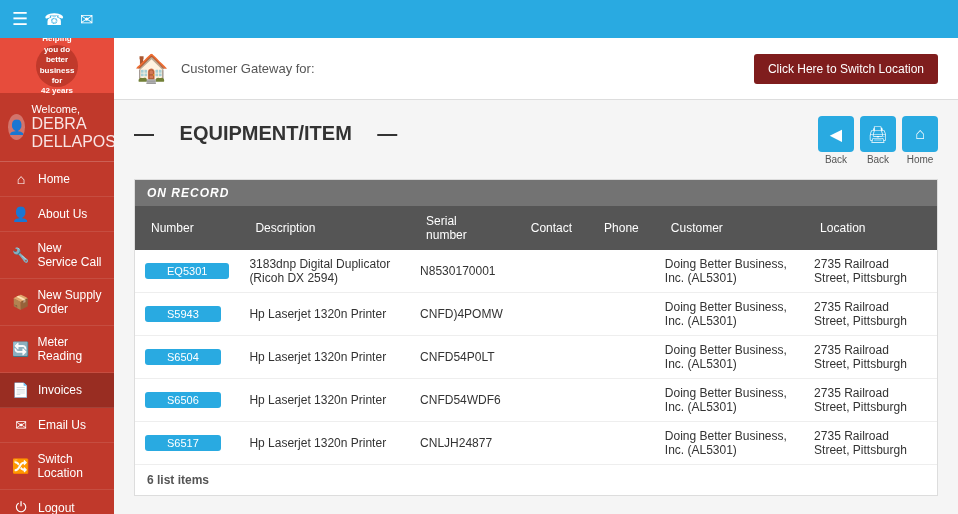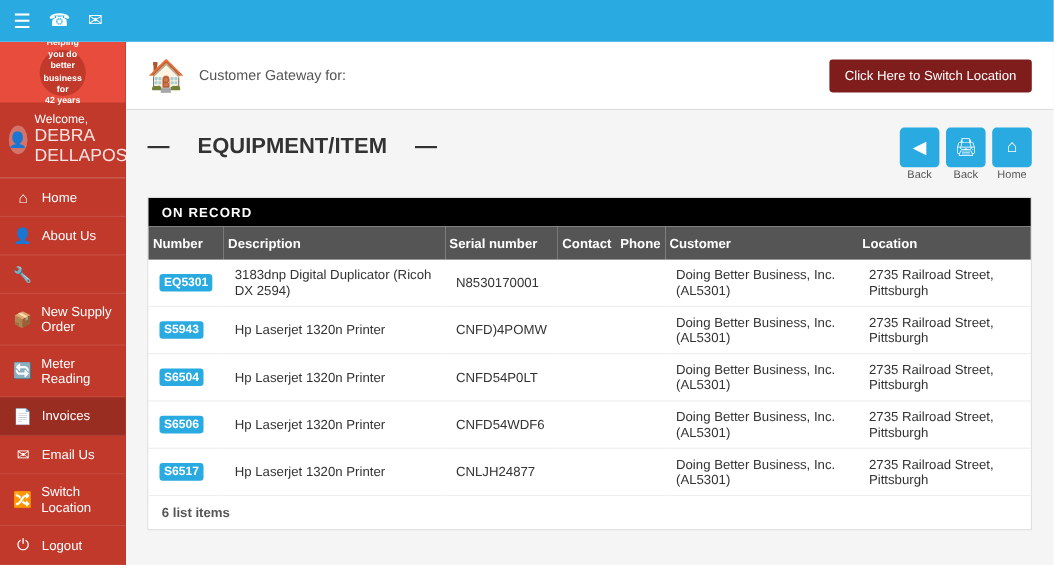--- a/index.html
+++ b/index.html
@@ -145,54 +145,55 @@
       cursor: pointer;
       display: flex; align-items: center; justify-content: center;
       flex-direction: column;
       font-size: 16px;
     }
     .action-btn-label { font-size: 10px; color: #555; text-align: center; }
     .action-group { display: flex; flex-direction: column; align-items: center; gap: 2px; }
 
     
     .on-record-header {
-      background: #000000;
+      background: #737373;
       color: white;
       padding: 6px 12px;
       font-size: 12px;
       font-weight: bold;
       letter-spacing: 1px;
+      font-style: italic;
     }
     .equipment-table {
       width: 100%;
       border-collapse: collapse;
       background: white;
     }
     .equipment-table th {
       background: #555;
       color: white;
-      padding: 8px 4px;
+      padding: 8px 16px;
       text-align: left;
       font-size: 12px;
-      font-weight: bold;
+      font-weight: normal;
     }
     .equipment-table td {
       padding: 7px 10px;
       border-bottom: 1px solid #eee;
       font-size: 12px;
       color: #333;
     }
     .eq-badge {
       display: inline-block;
       background: #29aae1;
       color: white;
-      padding: 2px 4px;
+      padding: 2px 22px;
       border-radius: 3px;
       font-size: 11px;
-      font-weight: bold;
+      font-weight: normal;
       cursor: pointer;
     }
     .list-count {
       padding: 8px 12px;
       font-size: 12px;
       color: #555;
       background: white;
       font-weight: bold;
     }
     .table-wrapper { border: 1px solid #ddd; }
@@ -235,20 +236,21 @@
       <a class="sidebar-item">
         <span class="sidebar-item-icon">⌂</span>
         <span>Home</span>
       </a>
       <a class="sidebar-item">
         <span class="sidebar-item-icon">👤</span>
         <span>About Us</span>
       </a>
       <a class="sidebar-item">
         <span class="sidebar-item-icon">🔧</span>
+        <span>New Service Call</span>
       </a>
       <a class="sidebar-item">
         <span class="sidebar-item-icon">📦</span>
         <span>New Supply Order</span>
       </a>
       <a class="sidebar-item">
         <span class="sidebar-item-icon">🔄</span>
         <span>Meter Reading</span>
       </a>
       <a class="sidebar-item active">

